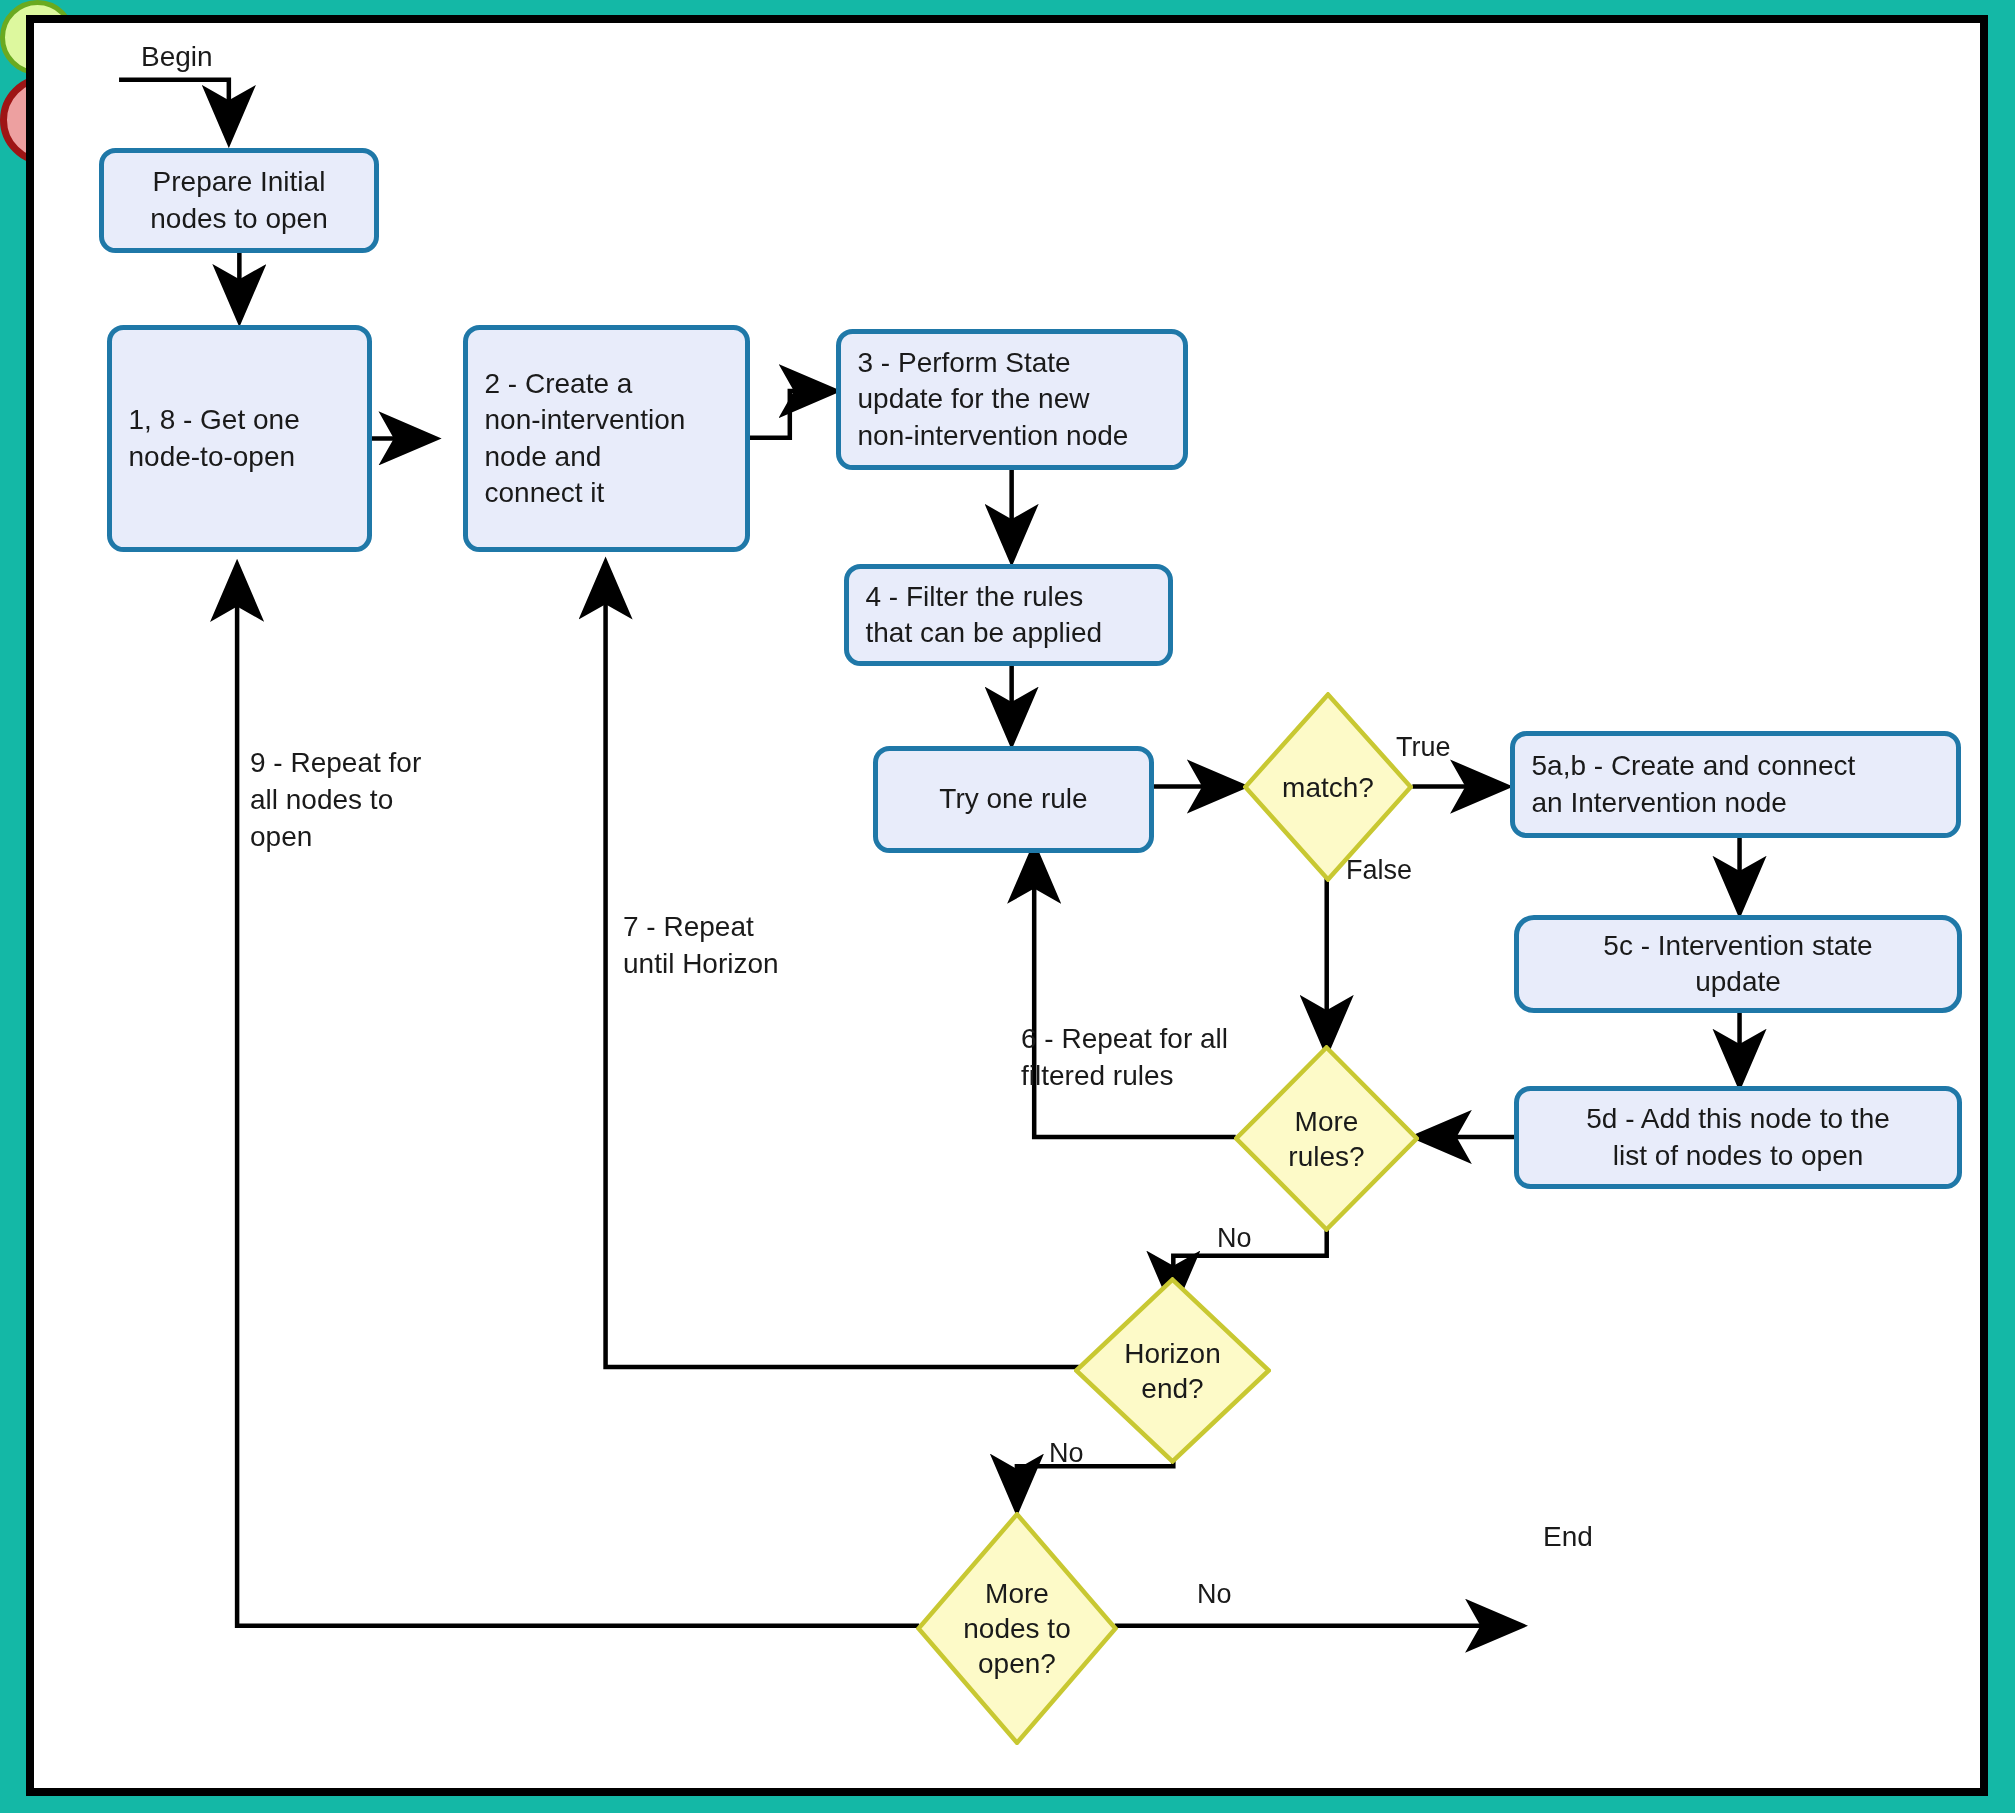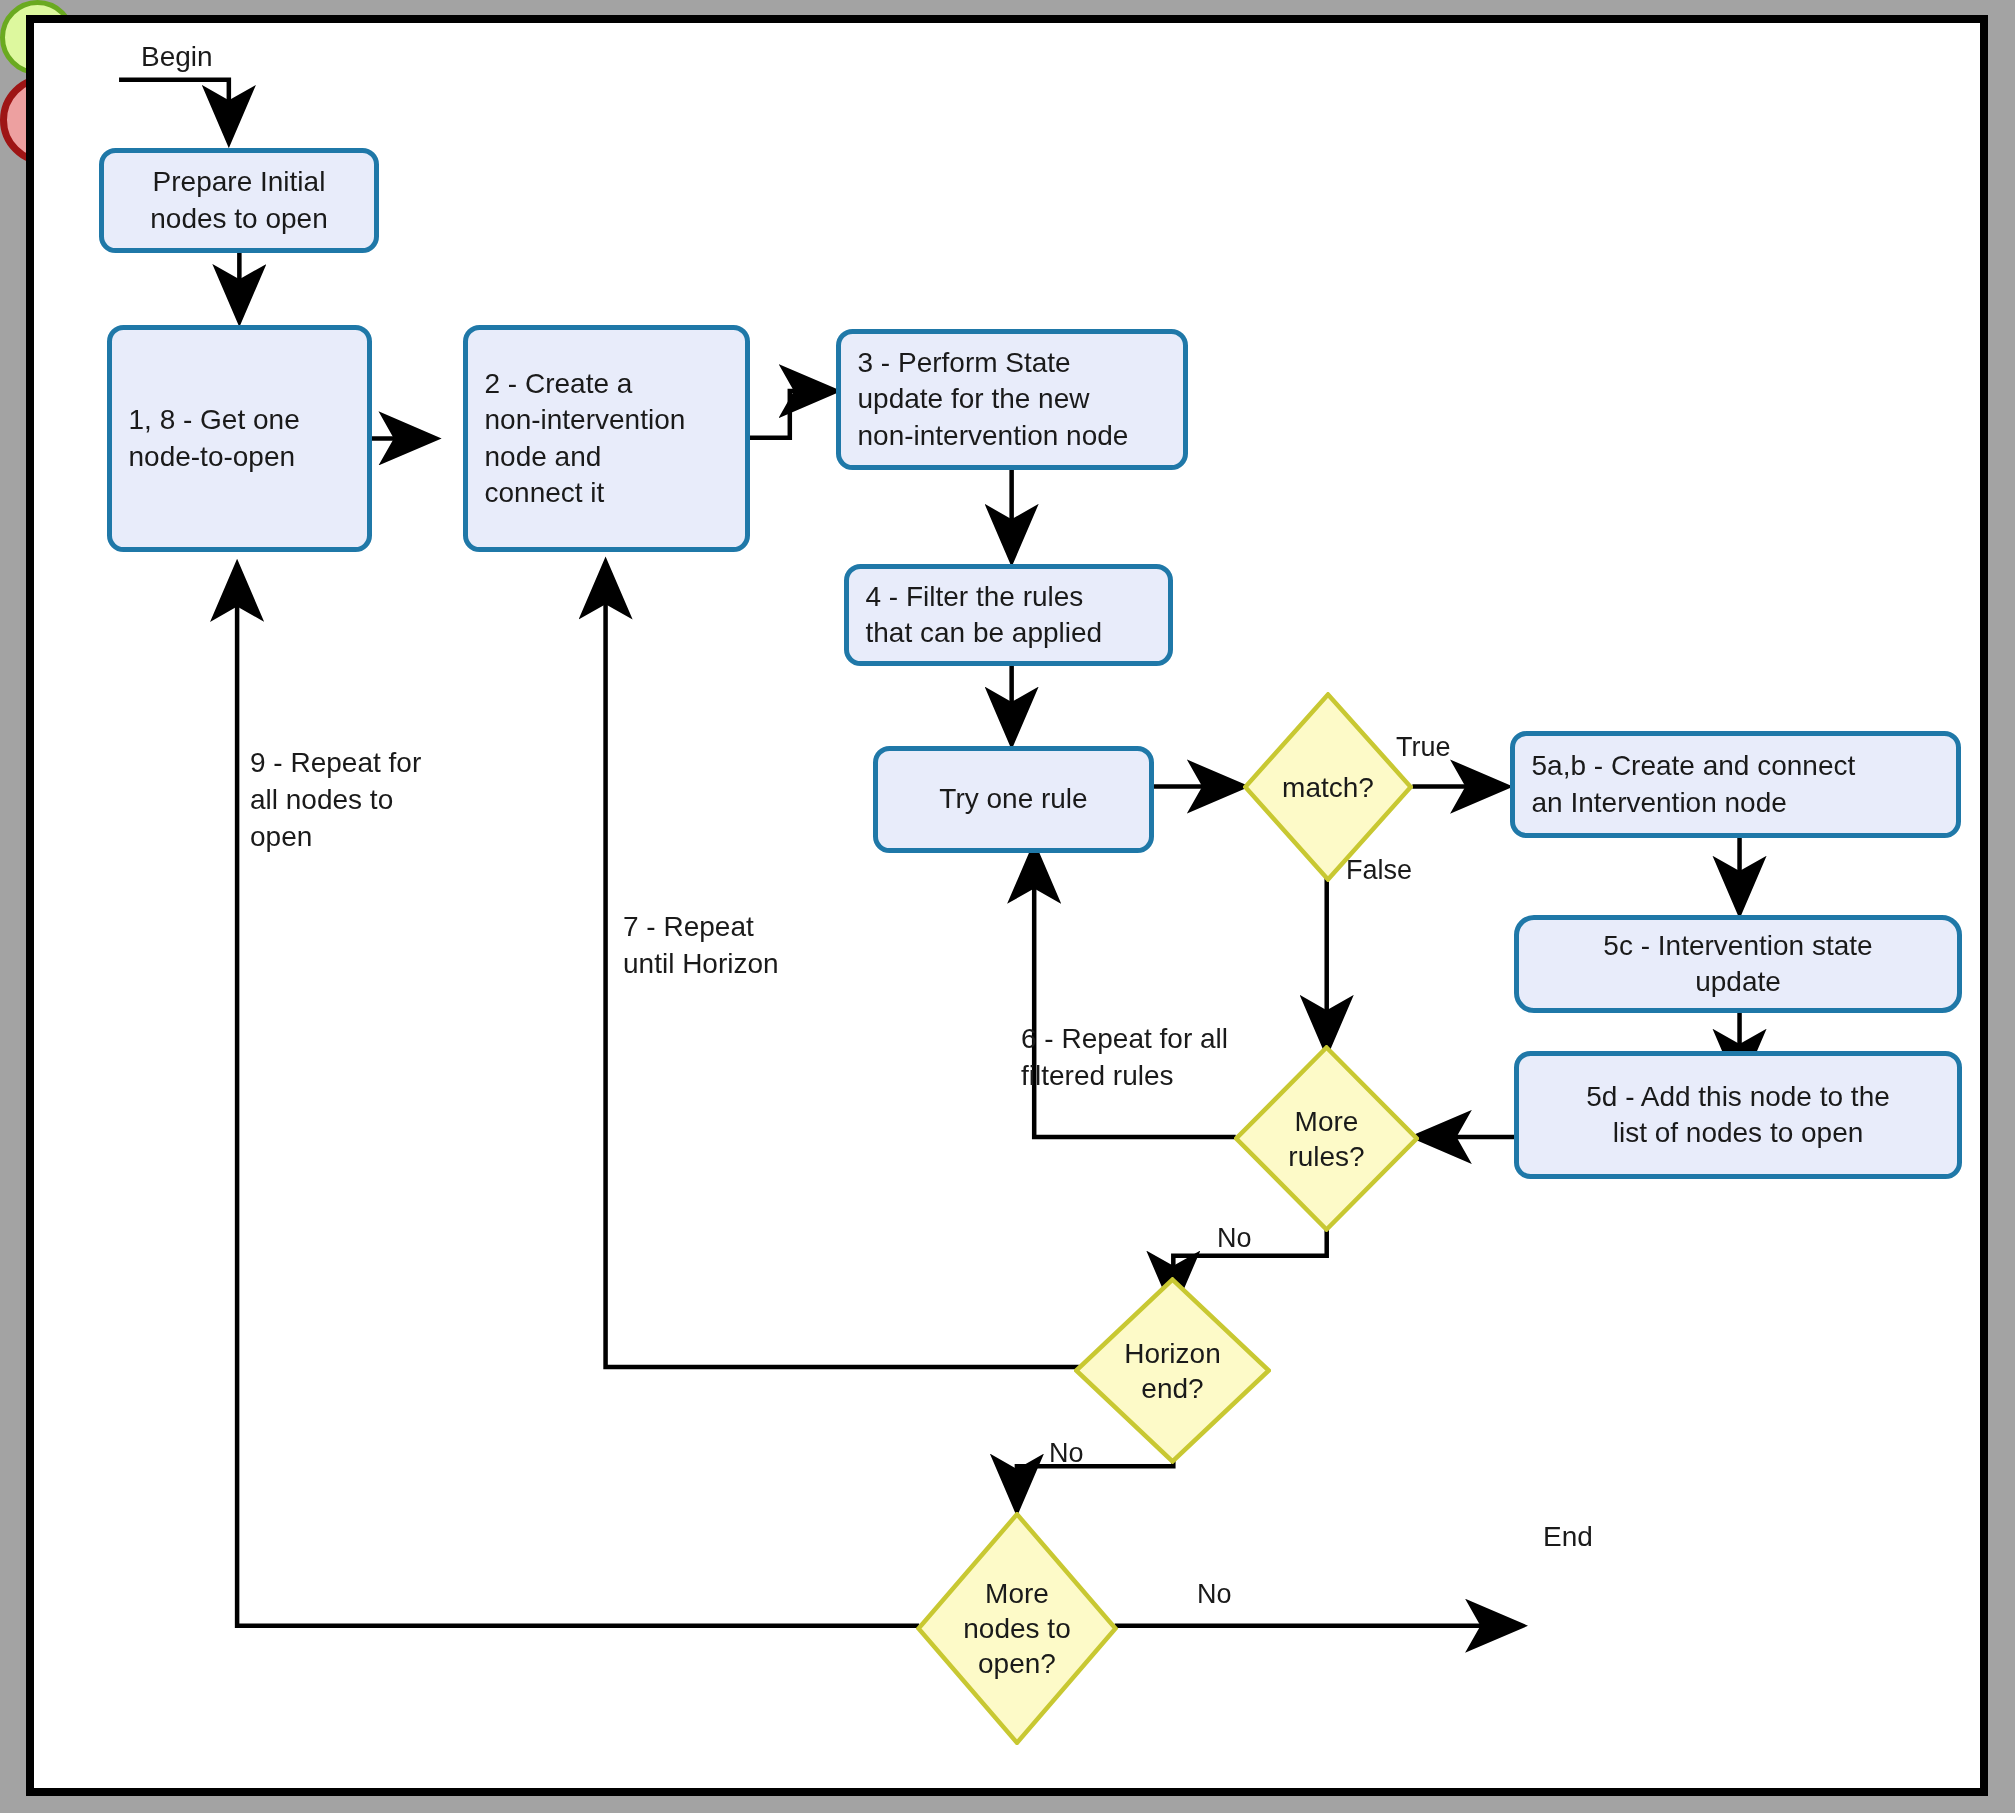--- a/index.html
+++ b/index.html
@@ -4,21 +4,21 @@
 <style>
   html, body {
     margin: 0;
     padding: 0;
     background: #ffffff;
   }
   #page {
     position: relative;
     width: 2015px;
     height: 1813px;
-    background: #a3a3a3;
+    background: #14b8a6;
     font-family: "Liberation Sans", sans-serif;
     overflow: hidden;
   }
   #frame {
     position: absolute;
     left: 25.6px;
     top: 15px;
     width: 1962px;
     height: 1781px;
     border: 8.3px solid #000000;
@@ -201,21 +201,21 @@
   <div class="node proc left" style="left:1510px; top:731px; width:451px; height:107px;">
     <span style="white-space:pre-line;">5a,b - Create and connect
 an Intervention node</span>
   </div>
 
   <div class="node proc center" style="left:1514px; top:915px; width:448px; height:98px;border-radius:20px;">
     <span style="white-space:pre-line;">5c - Intervention state
 update</span>
   </div>
 
-  <div class="node proc center" style="left:1514px; top:1051px; width:448px; height:128px;">
+  <div class="node proc center" style="left:1514px; top:1086px; width:448px; height:103px;">
     <span style="white-space:pre-line;">5d - Add this node to the
 list of nodes to open</span>
   </div>
 
   <div class="diamond-wrap" style="left:1234px; top:1045px; width:185px; height:187px;">
     <svg class="diamond-shape" viewBox="0 0 246 248" xmlns="http://www.w3.org/2000/svg">
       <polygon points="123,3 243,124 123,245 3,124" fill="#fdfac8" stroke="#c8c832" stroke-width="6"></polygon>
     </svg>
     <div class="diamond-label" style="white-space:pre-line;">More
 rules?</div>

